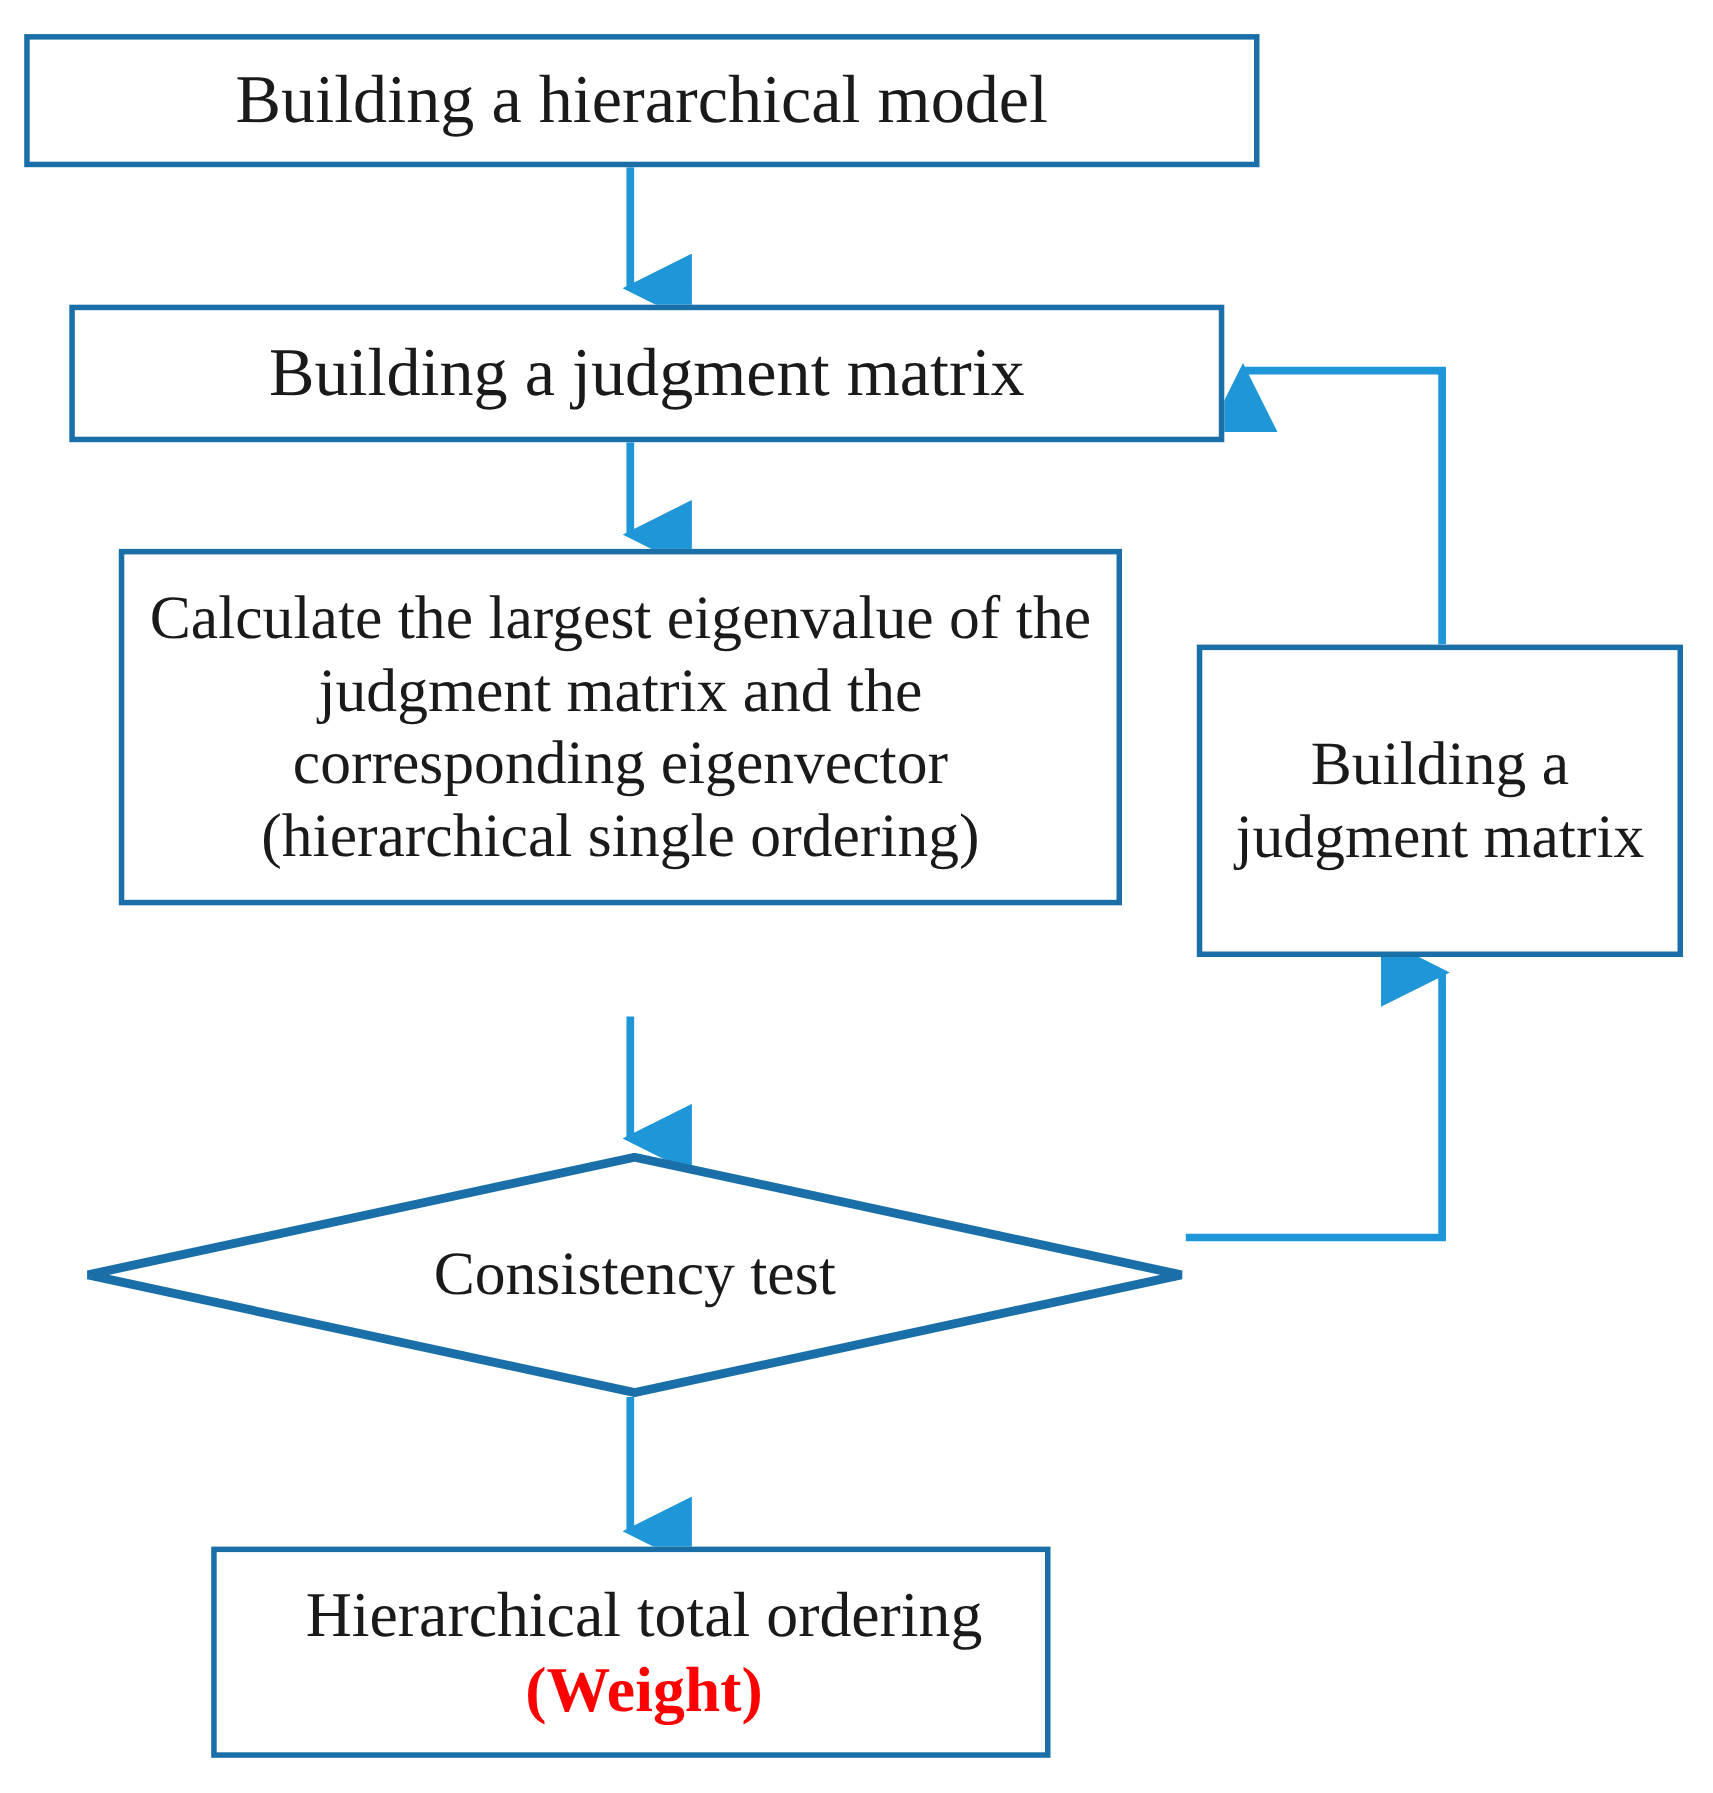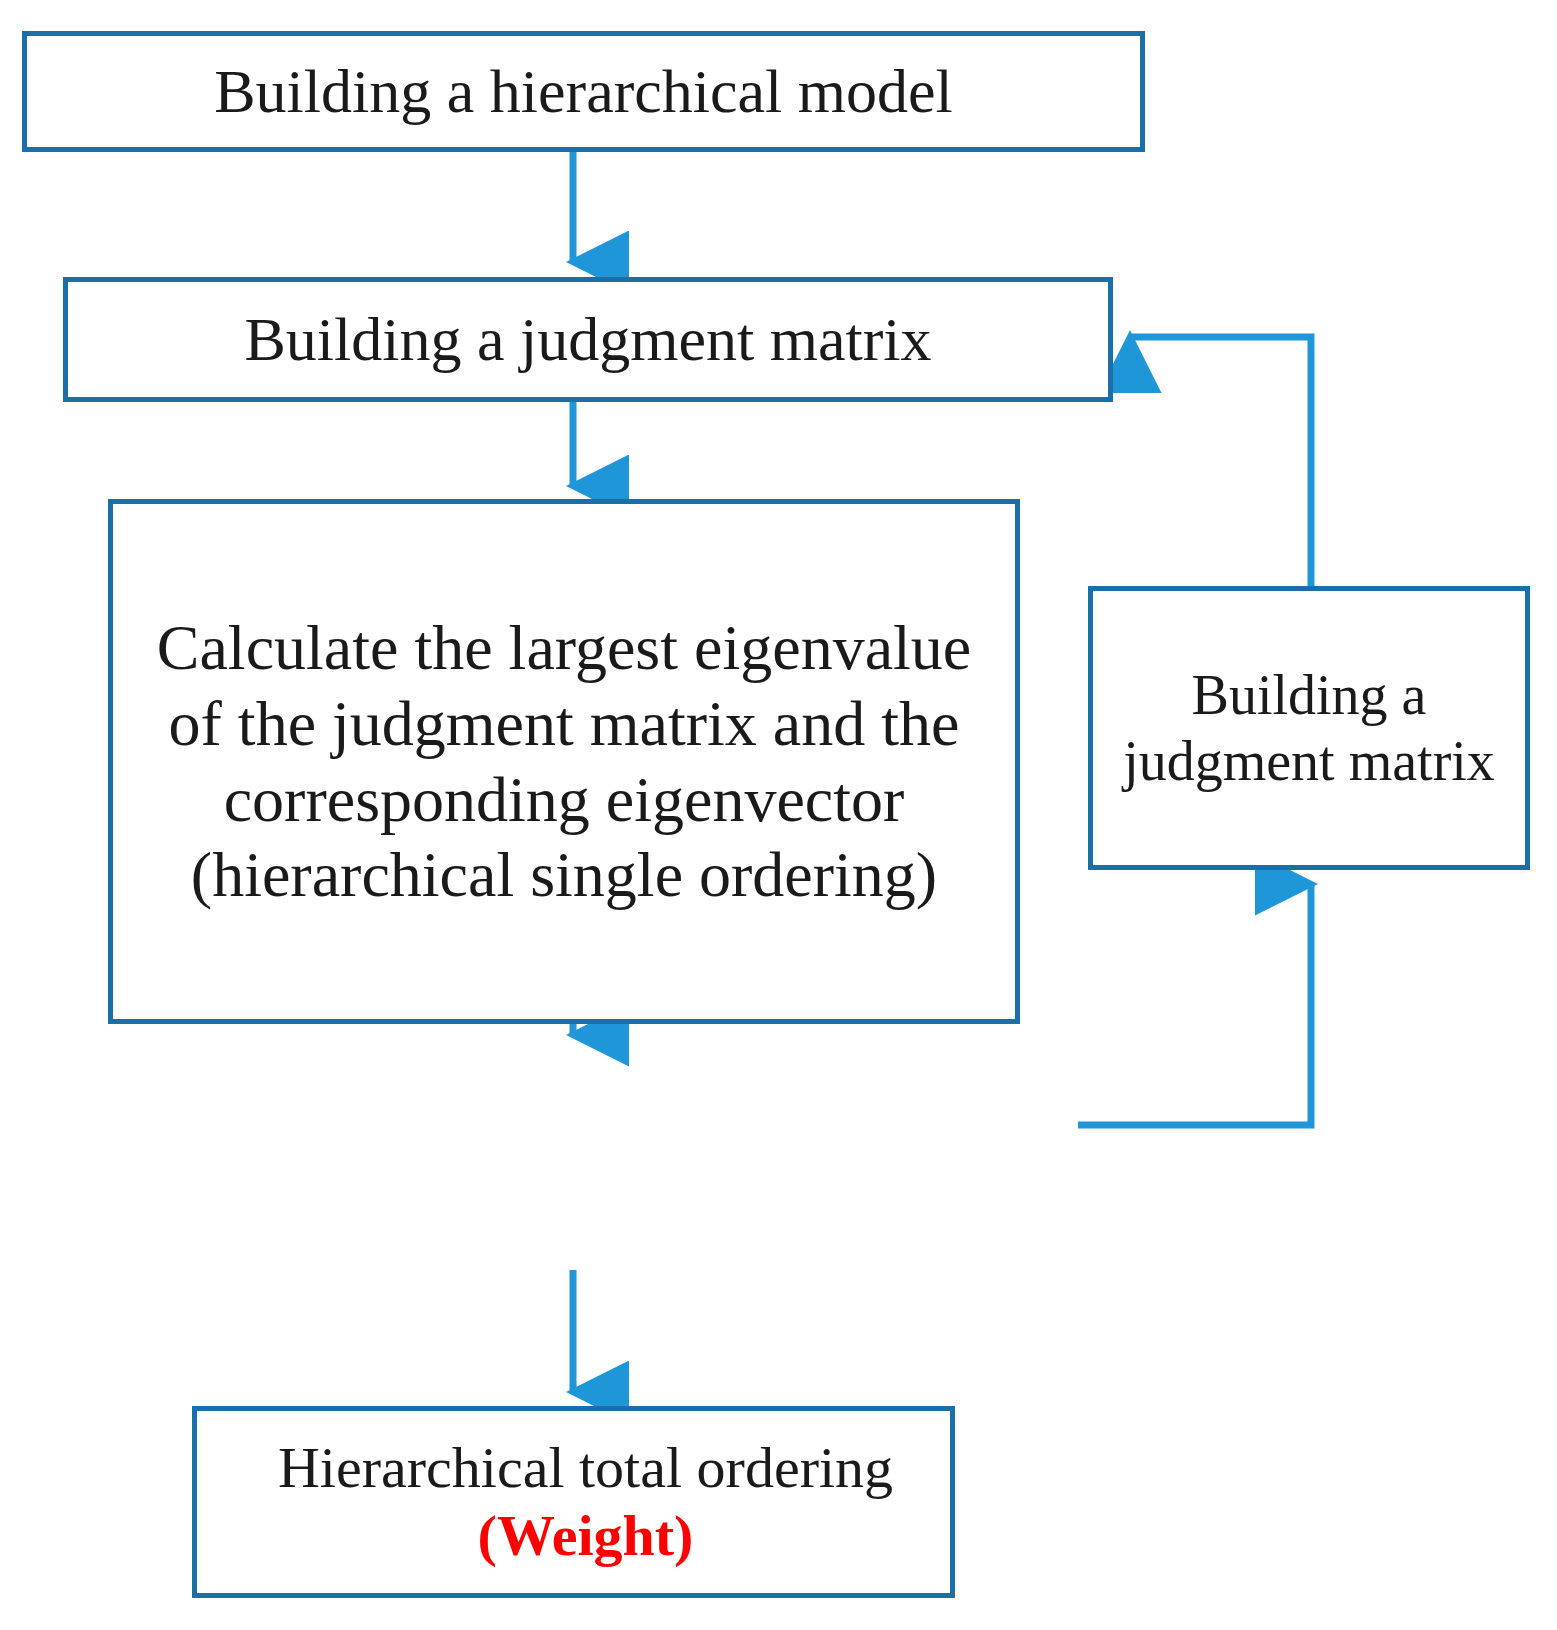--- a/index.html
+++ b/index.html
@@ -52,22 +52,22 @@
     width: 1123px; height: 121px;
     font-size: 62px;
   }
   #node-judgment-matrix {
     left: 63px; top: 277px;
     width: 1050px; height: 125px;
     font-size: 62px;
   }
   #node-calculate-eigen {
     left: 108px; top: 499px;
-    width: 912px; height: 525px;
-    font-size: 64px;
+    width: 912px; height: 324px;
+    font-size: 56px;
   }
   #node-judgment-matrix-retry {
     left: 1088px; top: 586px;
     width: 442px; height: 284px;
     font-size: 56px;
   }
   #node-total-ordering {
     left: 192px; top: 1406px;
     width: 763px; height: 192px;
     font-size: 58px;
@@ -149,18 +149,24 @@
   </div>
 
   <div class="node rect" id="node-calculate-eigen">
     <span class="label">Calculate the largest eigenvalue of the judgment matrix and the corresponding eigenvector (hierarchical single ordering)</span>
   </div>
 
   <div class="node rect" id="node-judgment-matrix-retry">
     <span class="label">Building a judgment matrix</span>
   </div>
 
+  <div class="node" id="node-consistency-test">
+    <svg class="diamond-shape" viewBox="0 0 1002 222" preserveAspectRatio="none" xmlns="http://www.w3.org/2000/svg">
+      <polygon points="501,4 998,111 501,218 4,111" fill="#ffffff" stroke="#1a6fa8" stroke-width="8"></polygon>
+    </svg>
+    <span class="label">Consistency test</span>
+  </div>
 
   <div class="node rect" id="node-total-ordering">
     <span class="label"><span>Hierarchical total ordering </span><span class="weight-red">(Weight)</span></span>
   </div>
 
 </div>
 
 </body></html>

